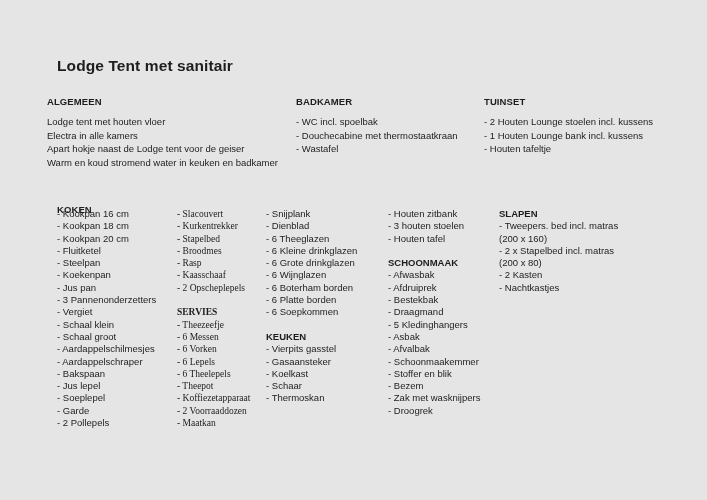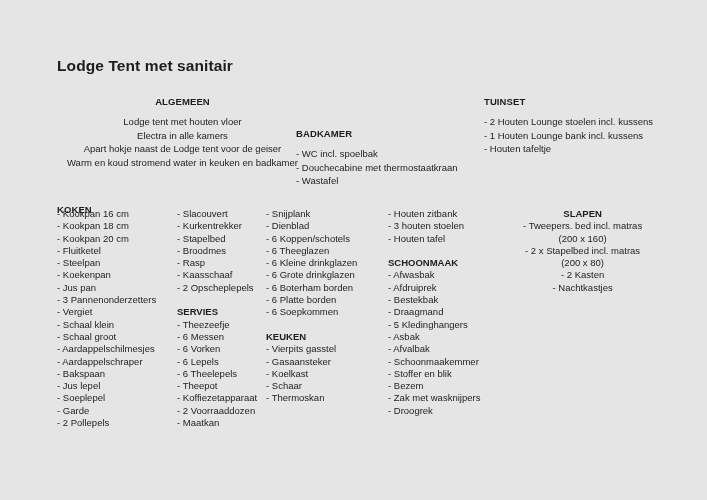--- a/index.html
+++ b/index.html
@@ -36,45 +36,45 @@
     position: absolute;
     top: 96px;
     font-size: 9.5px;
   }
   .top-section .sec-header { margin-bottom: 8px; }
   .top-section .line {
     line-height: 13.6px;
     height: 13.6px;
     white-space: nowrap;
   }
-  #sec-algemeen { left: 67px; text-align: center; }
-  #sec-badkamer { left: 296px; margin-top: 32px; }
+  #sec-algemeen { left: 47px; }
+  #sec-badkamer { left: 296px; }
   #sec-tuinset  { left: 476px; margin-left: 8px; }
 
   .koken-header {
     position: absolute;
     left: 57px;
     top: 204px;
   }
   .kcol {
     position: absolute;
     top: 208px;
     font-size: 9.5px;
   }
   .kcol .line {
     line-height: 12.3px;
     height: 12.3px;
     white-space: nowrap;
   }
   .line.bold { font-weight: bold; }
   #kcol-0 { left: 57px; }
-  #kcol-1 { left: 177px; }
+  #kcol-1 { left: 177px; font-family: Liberation Serif, serif; }
   #kcol-2 { left: 266px; }
   #kcol-3 { left: 388px; }
-  #kcol-4 { left: 523px; text-align: center; }
+  #kcol-4 { left: 499px; }
 </style>
 </head>
 <body>
 
 <div class="page">
 
   <div class="doc-title">Lodge Tent met sanitair</div>
 
   <div class="top-section" id="sec-algemeen">
     <div class="sec-header">ALGEMEEN</div>
@@ -142,24 +142,24 @@
       <div class="line">- 6 Lepels</div>
       <div class="line">- 6 Theelepels</div>
       <div class="line">- Theepot</div>
       <div class="line">- Koffiezetapparaat</div>
       <div class="line">- 2 Voorraaddozen</div>
       <div class="line">- Maatkan</div>
     </div>
   <div class="kcol" id="kcol-2">
       <div class="line">- Snijplank</div>
       <div class="line">- Dienblad</div>
-      <div class="line">- 6 Koppen/schotels</div>
       <div class="line">- 6 Theeglazen</div>
       <div class="line">- 6 Kleine drinkglazen</div>
       <div class="line">- 6 Grote drinkglazen</div>
+      <div class="line">- 6 Wijnglazen</div>
       <div class="line">- 6 Boterham borden</div>
       <div class="line">- 6 Platte borden</div>
       <div class="line">- 6 Soepkommen</div>
       <div class="line"></div>
       <div class="line bold">KEUKEN</div>
       <div class="line">- Vierpits gasstel</div>
       <div class="line">- Gasaansteker</div>
       <div class="line">- Koelkast</div>
       <div class="line">- Schaar</div>
       <div class="line">- Thermoskan</div>

